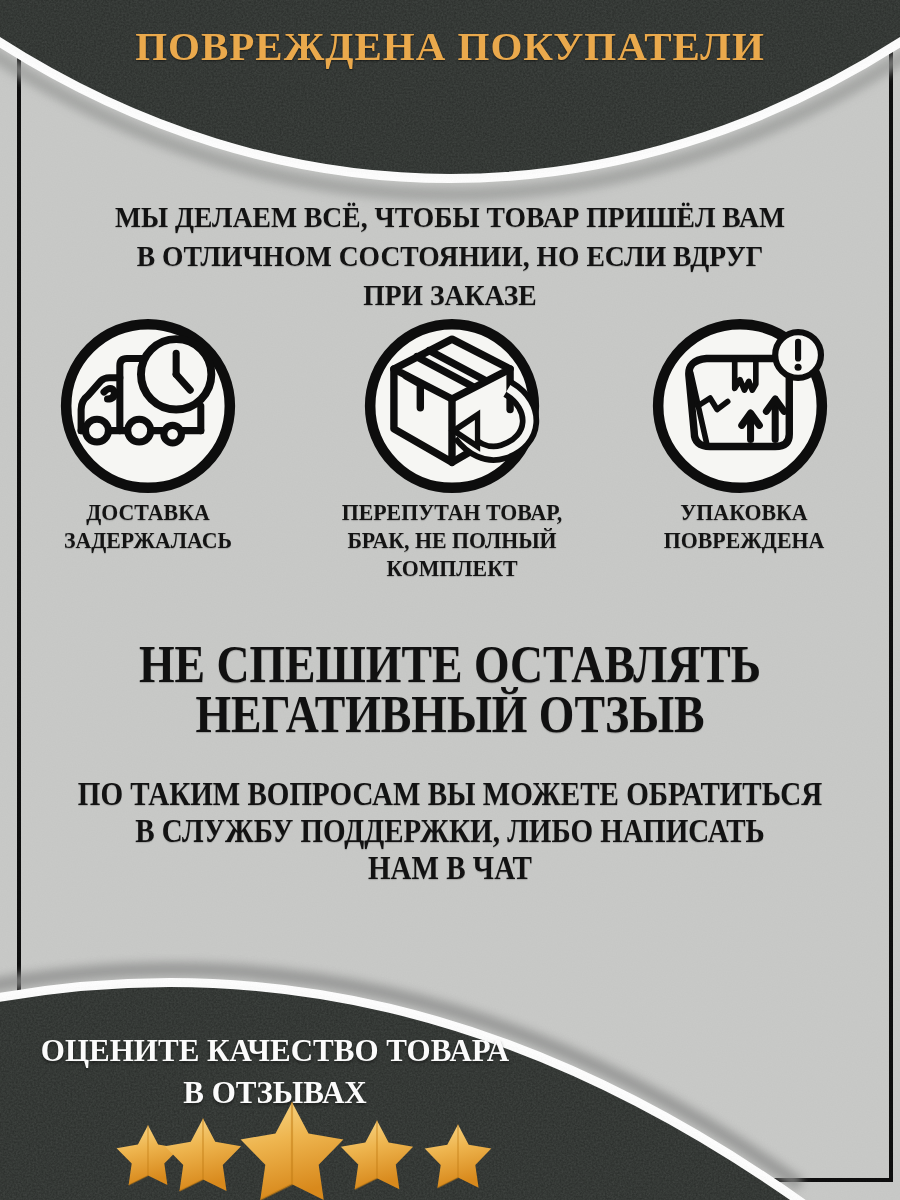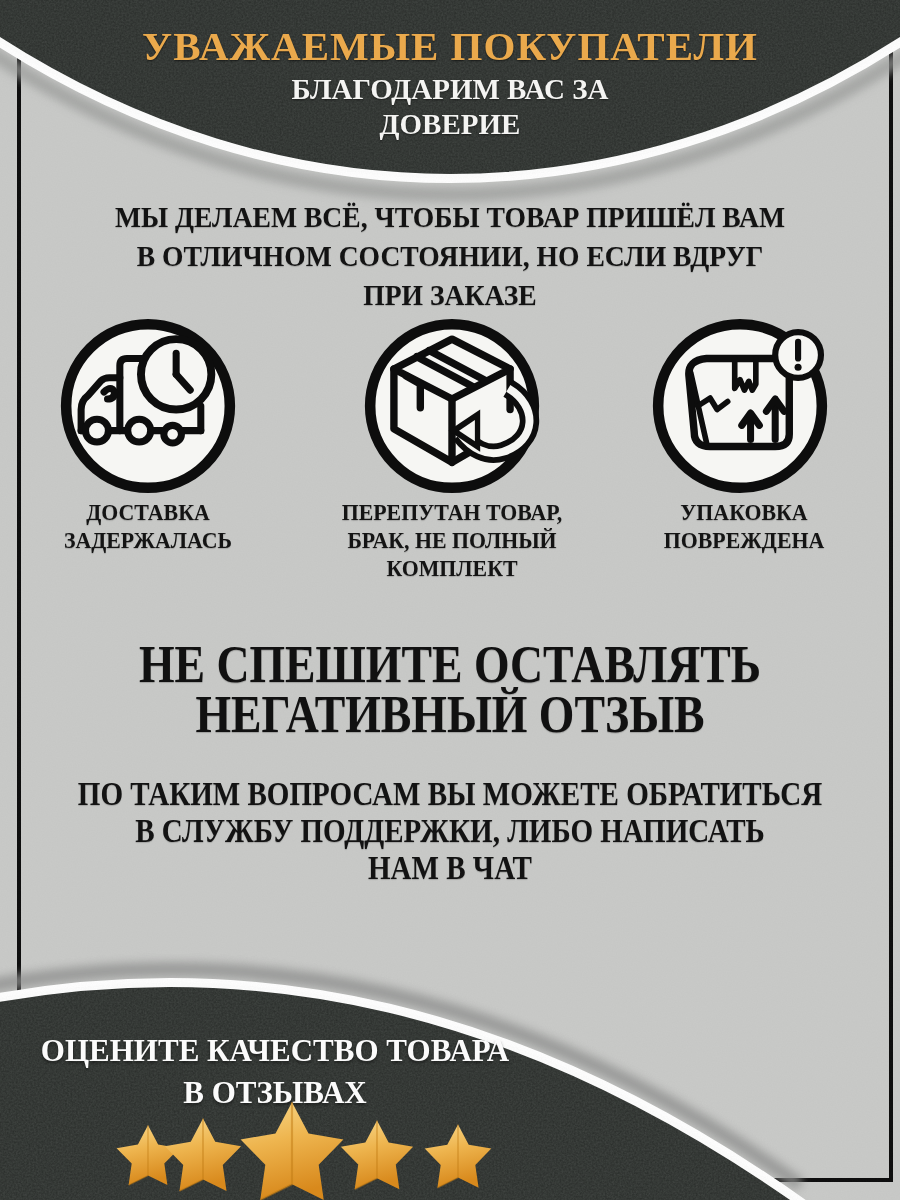--- a/index.html
+++ b/index.html
@@ -74,23 +74,21 @@
 
     <g>
       <path d="M-10,986 C250,939 520,987 800,1185" fill="none" stroke="#8f908f" stroke-width="14" opacity="0.8" filter="url(#blurF)"></path>
       <path d="M-10,1210 L-10,999 C250,952 520,1000 812,1210 Z" fill="#262a27" stroke="#ffffff" stroke-width="9"></path>
       <path d="M-10,1210 L-10,999 C250,952 520,1000 812,1210 Z" filter="url(#tex)"></path>
     </g>
 
     <rect x="0" y="0" width="900" height="1200" filter="url(#grain)"></rect>
   </svg>
 
-  <div class="txt t-title">УВАЖАЕМЫЕ ПОКУПАТЕЛИ</div>
-  <div class="txt t-sub">БЛАГОДАРИМ ВАС ЗА
-ДОВЕРИЕ</div>
+  <div class="txt t-title">ПОВРЕЖДЕНА ПОКУПАТЕЛИ</div>
 
   <div class="txt t-intro">МЫ ДЕЛАЕМ ВСЁ, ЧТОБЫ ТОВАР ПРИШЁЛ ВАМ
 В ОТЛИЧНОМ СОСТОЯНИИ, НО ЕСЛИ ВДРУГ
 ПРИ ЗАКАЗЕ</div>
 
   <svg class="issue-icon i1" width="176" height="176" viewBox="0 0 100 100">
     <circle cx="50" cy="50" r="46.5" fill="#f6f6f3" stroke="#0d0d0d" stroke-width="6"></circle>
     <g fill="none" stroke="#0d0d0d" stroke-width="4" stroke-linecap="round" stroke-linejoin="round">
       <path d="M12,64 L12,52 Q12,47 16,44 L23,36 Q25,34 28,34 L34,34"></path>
       <path d="M34,64 L34,27 Q34,23 38,23 L48,23"></path>

